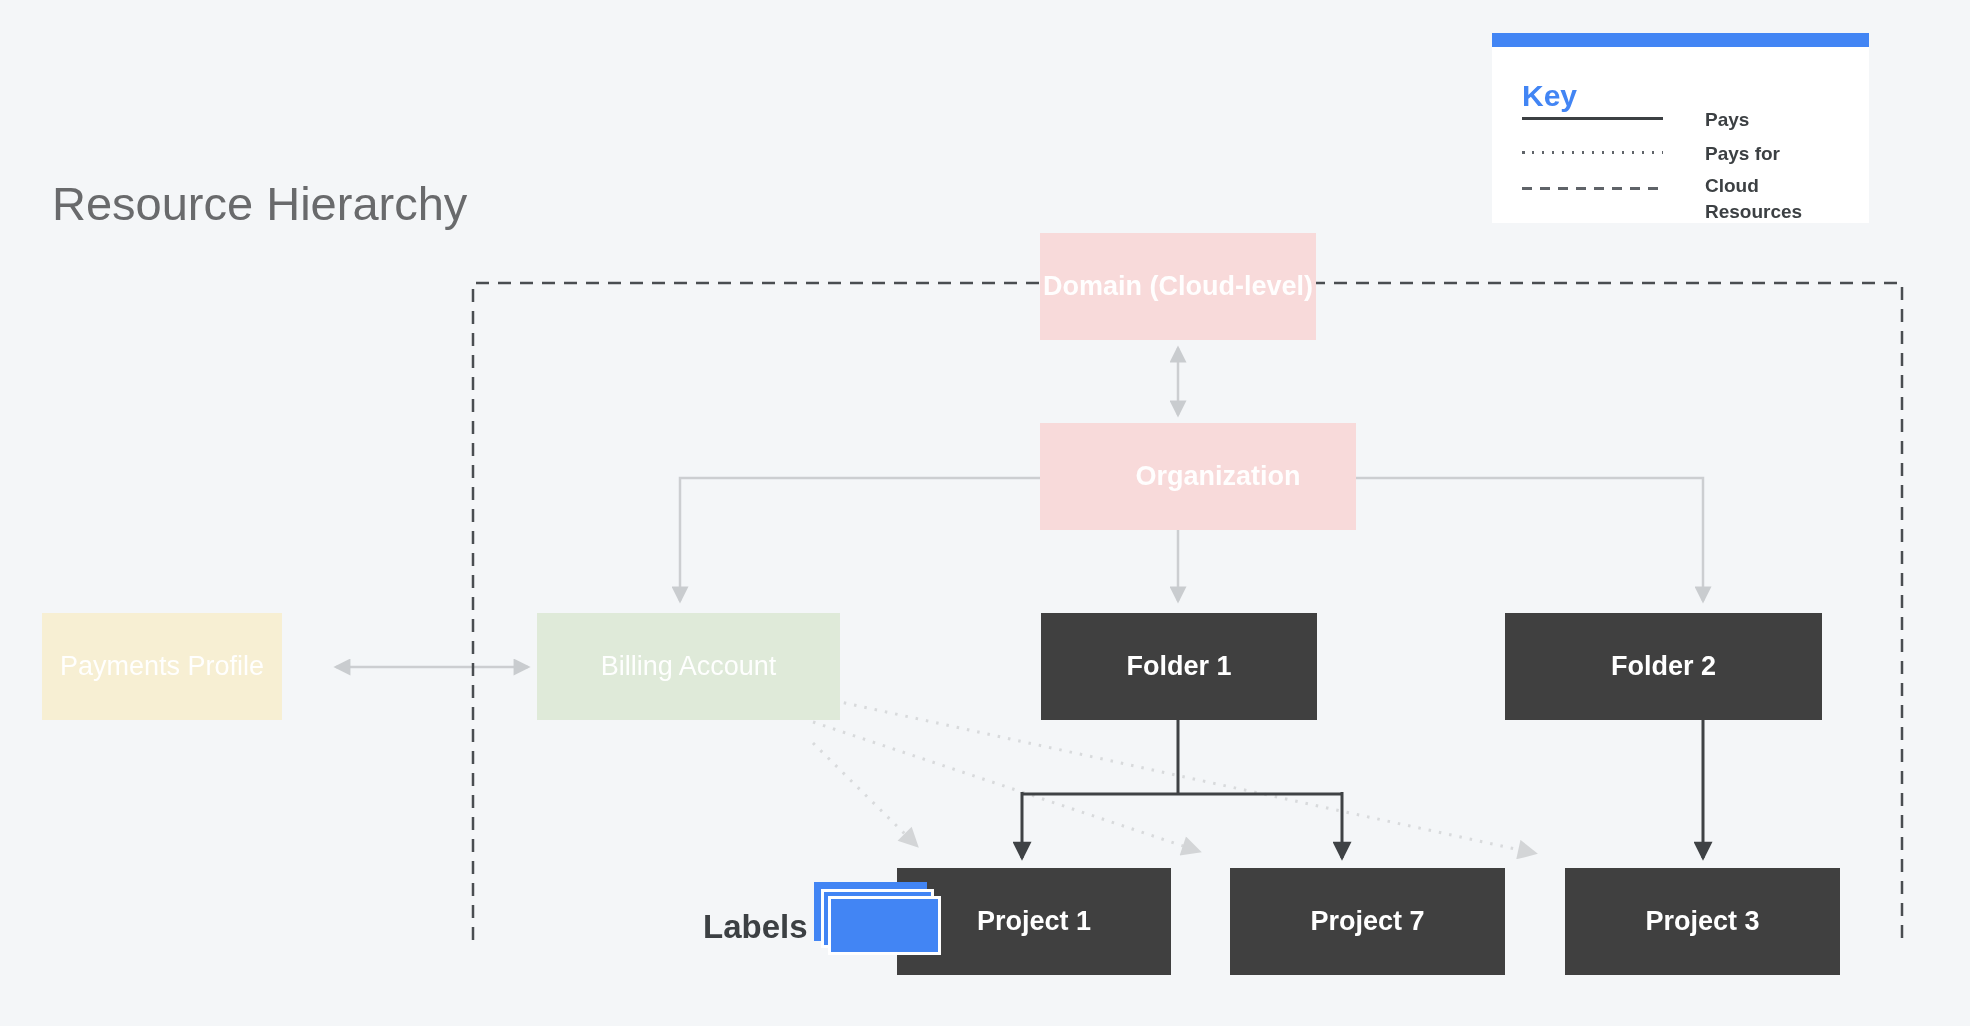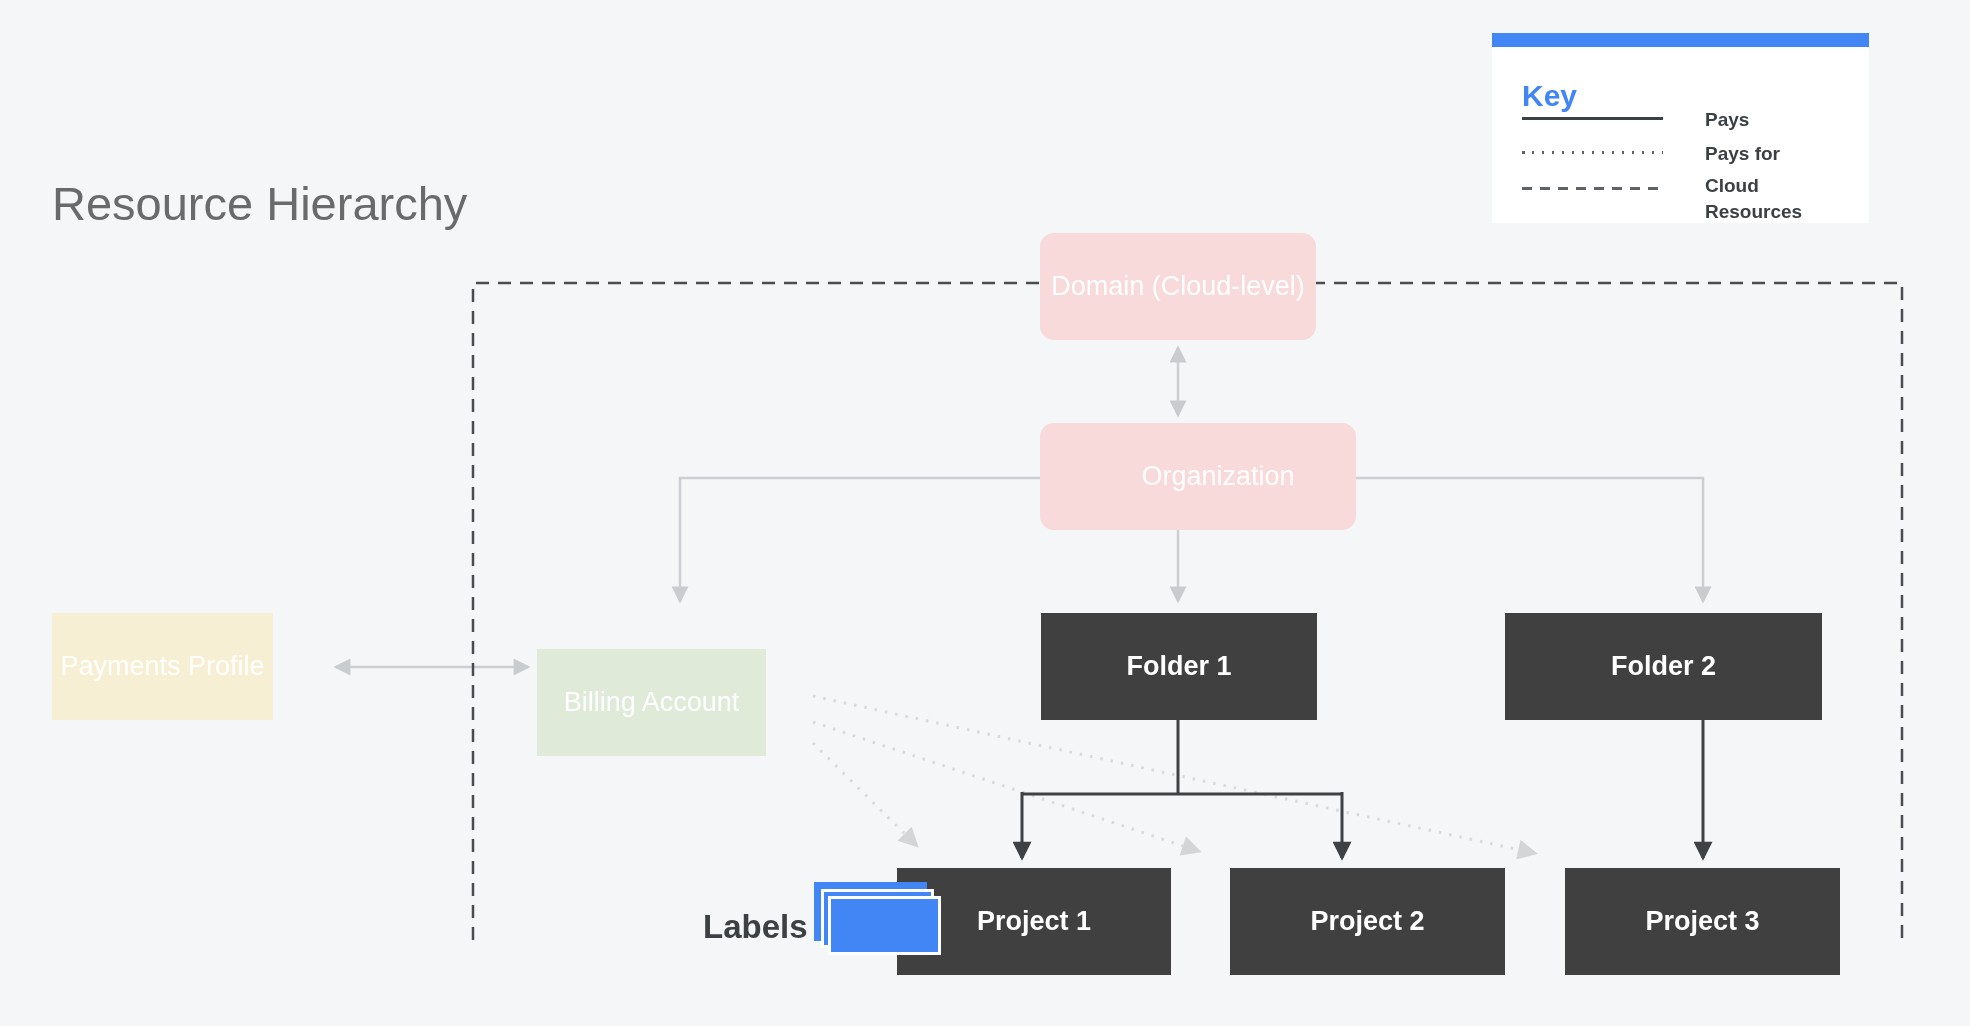--- a/index.html
+++ b/index.html
@@ -20,29 +20,29 @@
     position:absolute;left:52px;top:176px;z-index:2;
     font-size:47px;font-weight:400;color:#696a6c;letter-spacing:0px;
   }
 
   
   .node{
     position:absolute;width:276px;height:107px;z-index:3;
     display:flex;align-items:center;justify-content:center;
     font-size:27px;text-align:center;
   }
-  .node-pink  {background:#f8dada;color:rgba(255,255,255,0.97);font-weight:400;border-radius:14px;}
+  .node-pink  {background:#f8dada;color:rgba(255,255,255,0.97);font-weight:700;}
   .node-green {background:#dfead9;color:rgba(255,255,255,0.97);font-weight:400;}
   .node-cream {background:#f7efd3;color:rgba(255,255,255,0.97);font-weight:400;}
   .node-blue  {background:#404040;color:#ffffff;font-weight:700;}
 
   .pos-domain   {left:1040px;top:233px;}
   .pos-org      {left:1040px;top:423px;padding-left:40px;}
-  .pos-payments {left:52px;  top:613px;width:221px;}
-  .pos-billing  {left:537px; top:613px;width:229px;margin-top:36px;}
+  .pos-payments {left:42px;  top:613px;width:240px;}
+  .pos-billing  {left:537px; top:613px;width:303px;}
   .pos-folder1  {left:1041px;top:613px;}
   .pos-folder2  {left:1505px;top:613px;width:317px;}
   .pos-project1 {left:897px; top:868px;width:274px;}
   .pos-project2 {left:1230px;top:868px;width:275px;}
   .pos-project3 {left:1565px;top:868px;width:275px;}
 
   
   .labels-caption{
     position:absolute;left:703px;top:908px;z-index:5;
     font-size:33px;font-weight:700;color:#3c4043;
@@ -121,21 +121,21 @@
 
   <div class="page-title">Resource Hierarchy</div>
 
   <div class="node node-pink pos-domain">Domain (Cloud-level)</div>
   <div class="node node-pink pos-org">Organization</div>
   <div class="node node-cream pos-payments">Payments Profile</div>
   <div class="node node-green pos-billing">Billing Account</div>
   <div class="node node-blue pos-folder1">Folder 1</div>
   <div class="node node-blue pos-folder2">Folder 2</div>
   <div class="node node-blue pos-project1">Project 1</div>
-  <div class="node node-blue pos-project2">Project 2</div>
+  <div class="node node-blue pos-project2">Project 7</div>
   <div class="node node-blue pos-project3">Project 3</div>
 
   <div class="labels-caption">Labels</div>
   <div class="labels-stack">
     <div class="card back"></div>
     <div class="card mid"></div>
     <div class="card front"></div>
   </div>
 
   <div class="key-panel">

